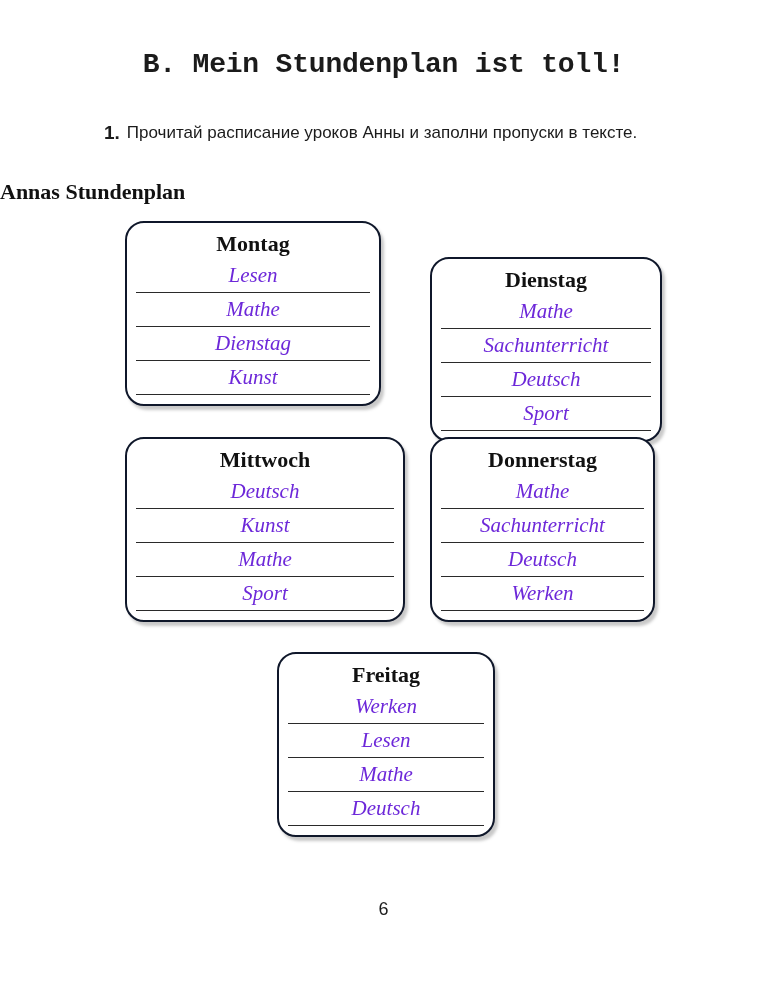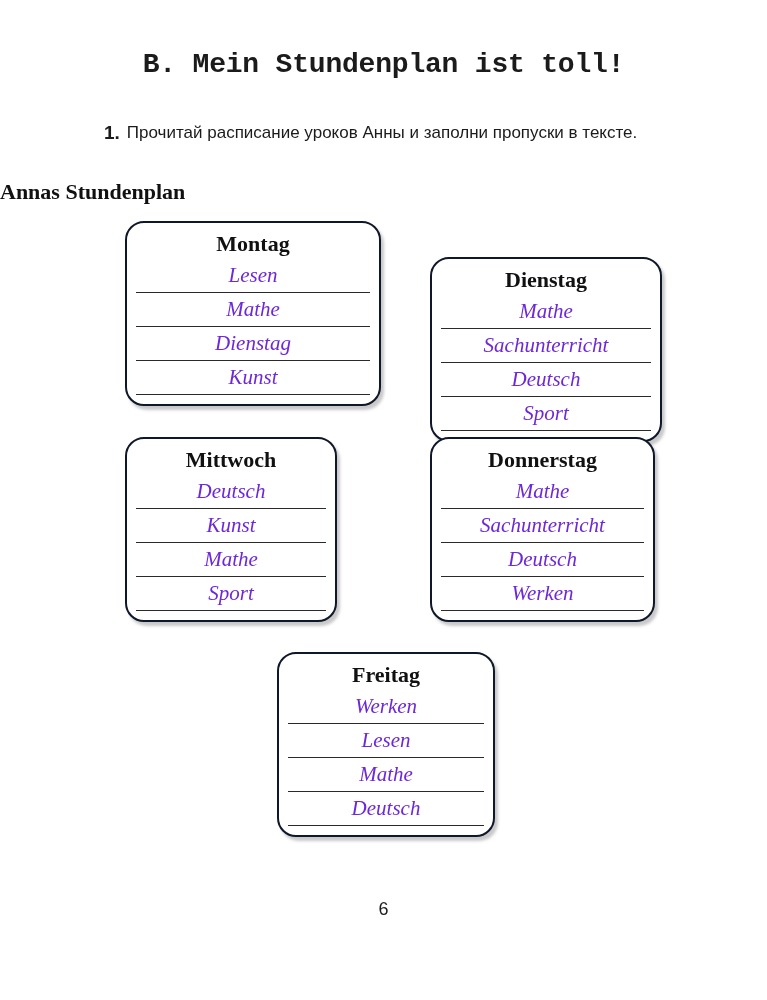--- a/index.html
+++ b/index.html
@@ -113,21 +113,21 @@
     font-style: italic;
     font-size: 21px;
     color: #6d28d9;
     line-height: 24px;
     padding-bottom: 2px;
   }
 
   
   .card-montag     { left: 125px; top: 221px; width: 256px; }
   .card-dienstag   { left: 430px; top: 221px; width: 232px; margin-top: 36px; }
-  .card-mittwoch   { left: 125px; top: 437px; width: 212px; }
+  .card-mittwoch   { left: 125px; top: 437px; width: 280px; }
   .card-donnerstag { left: 430px; top: 437px; width: 225px; }
   .card-freitag    { left: 277px; top: 652px; width: 218px; }
 
   
   .page-number {
     position: absolute;
     top: 899px;
     left: 0;
     width: 767px;
     text-align: center;

